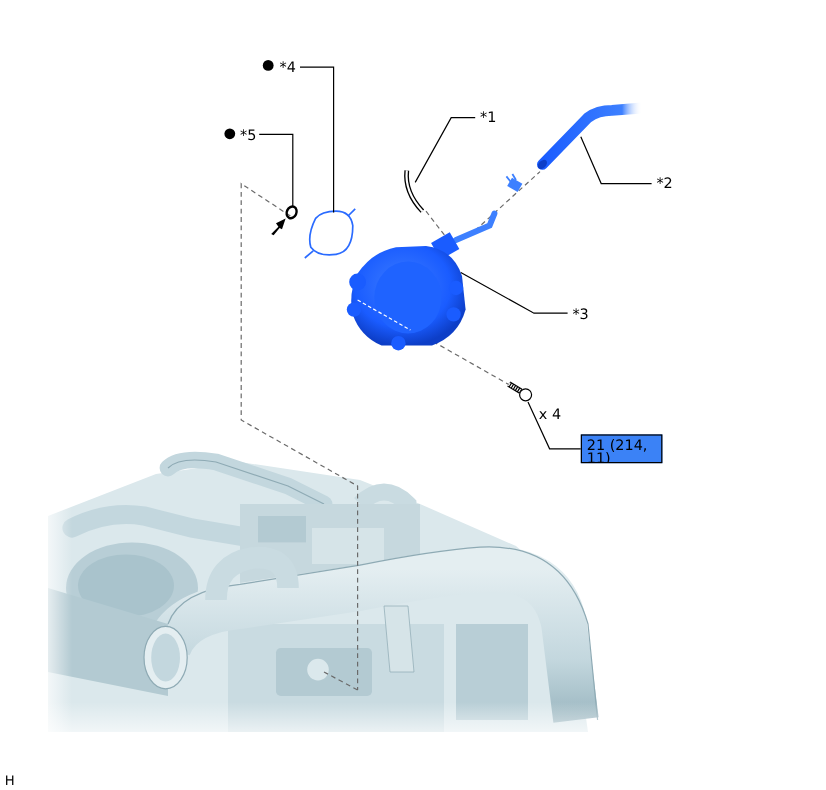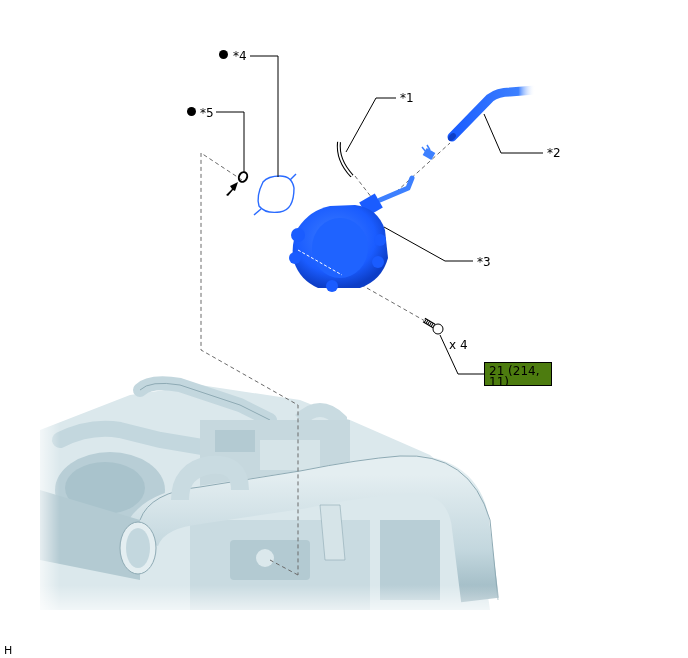--- a/index.html
+++ b/index.html
@@ -1,21 +1,21 @@
 <!DOCTYPE html>
 <html><head>
   <meta charset="utf-8">
   <style>
     html, body { margin: 0; padding: 0; background: #ffffff; }
     body { width: 688px; height: 658px; position: relative; overflow: hidden;
            font-family: "DejaVu Sans", sans-serif; }
     #canvas { position: absolute; left: 0; top: 0; width: 688px; height: 658px; }
     .label { position: absolute; font-size: 12px; color: #000; line-height: 12px; white-space: nowrap; }
     .torque-box { position: absolute; left: 484px; top: 362px; width: 68px; height: 24px;
-                  border: 1px solid #000; background: #4d7c0f; box-sizing: border-box;
+                  border: 1px solid #000; background: #3b82f6; box-sizing: border-box;
                   font-size: 12px; line-height: 11px; padding: 3px 0 0 4px; overflow: hidden; }
     .torque-box span { display: block; }
     .dot { position: absolute; width: 9px; height: 9px; border-radius: 50%; background: #000; }
   </style>
 </head>
 <body>
 
 <svg id="canvas" viewBox="0 0 688 658" xmlns="http://www.w3.org/2000/svg">
   <defs>
     <radialGradient id="pumpGrad" cx="45%" cy="40%" r="60%">

